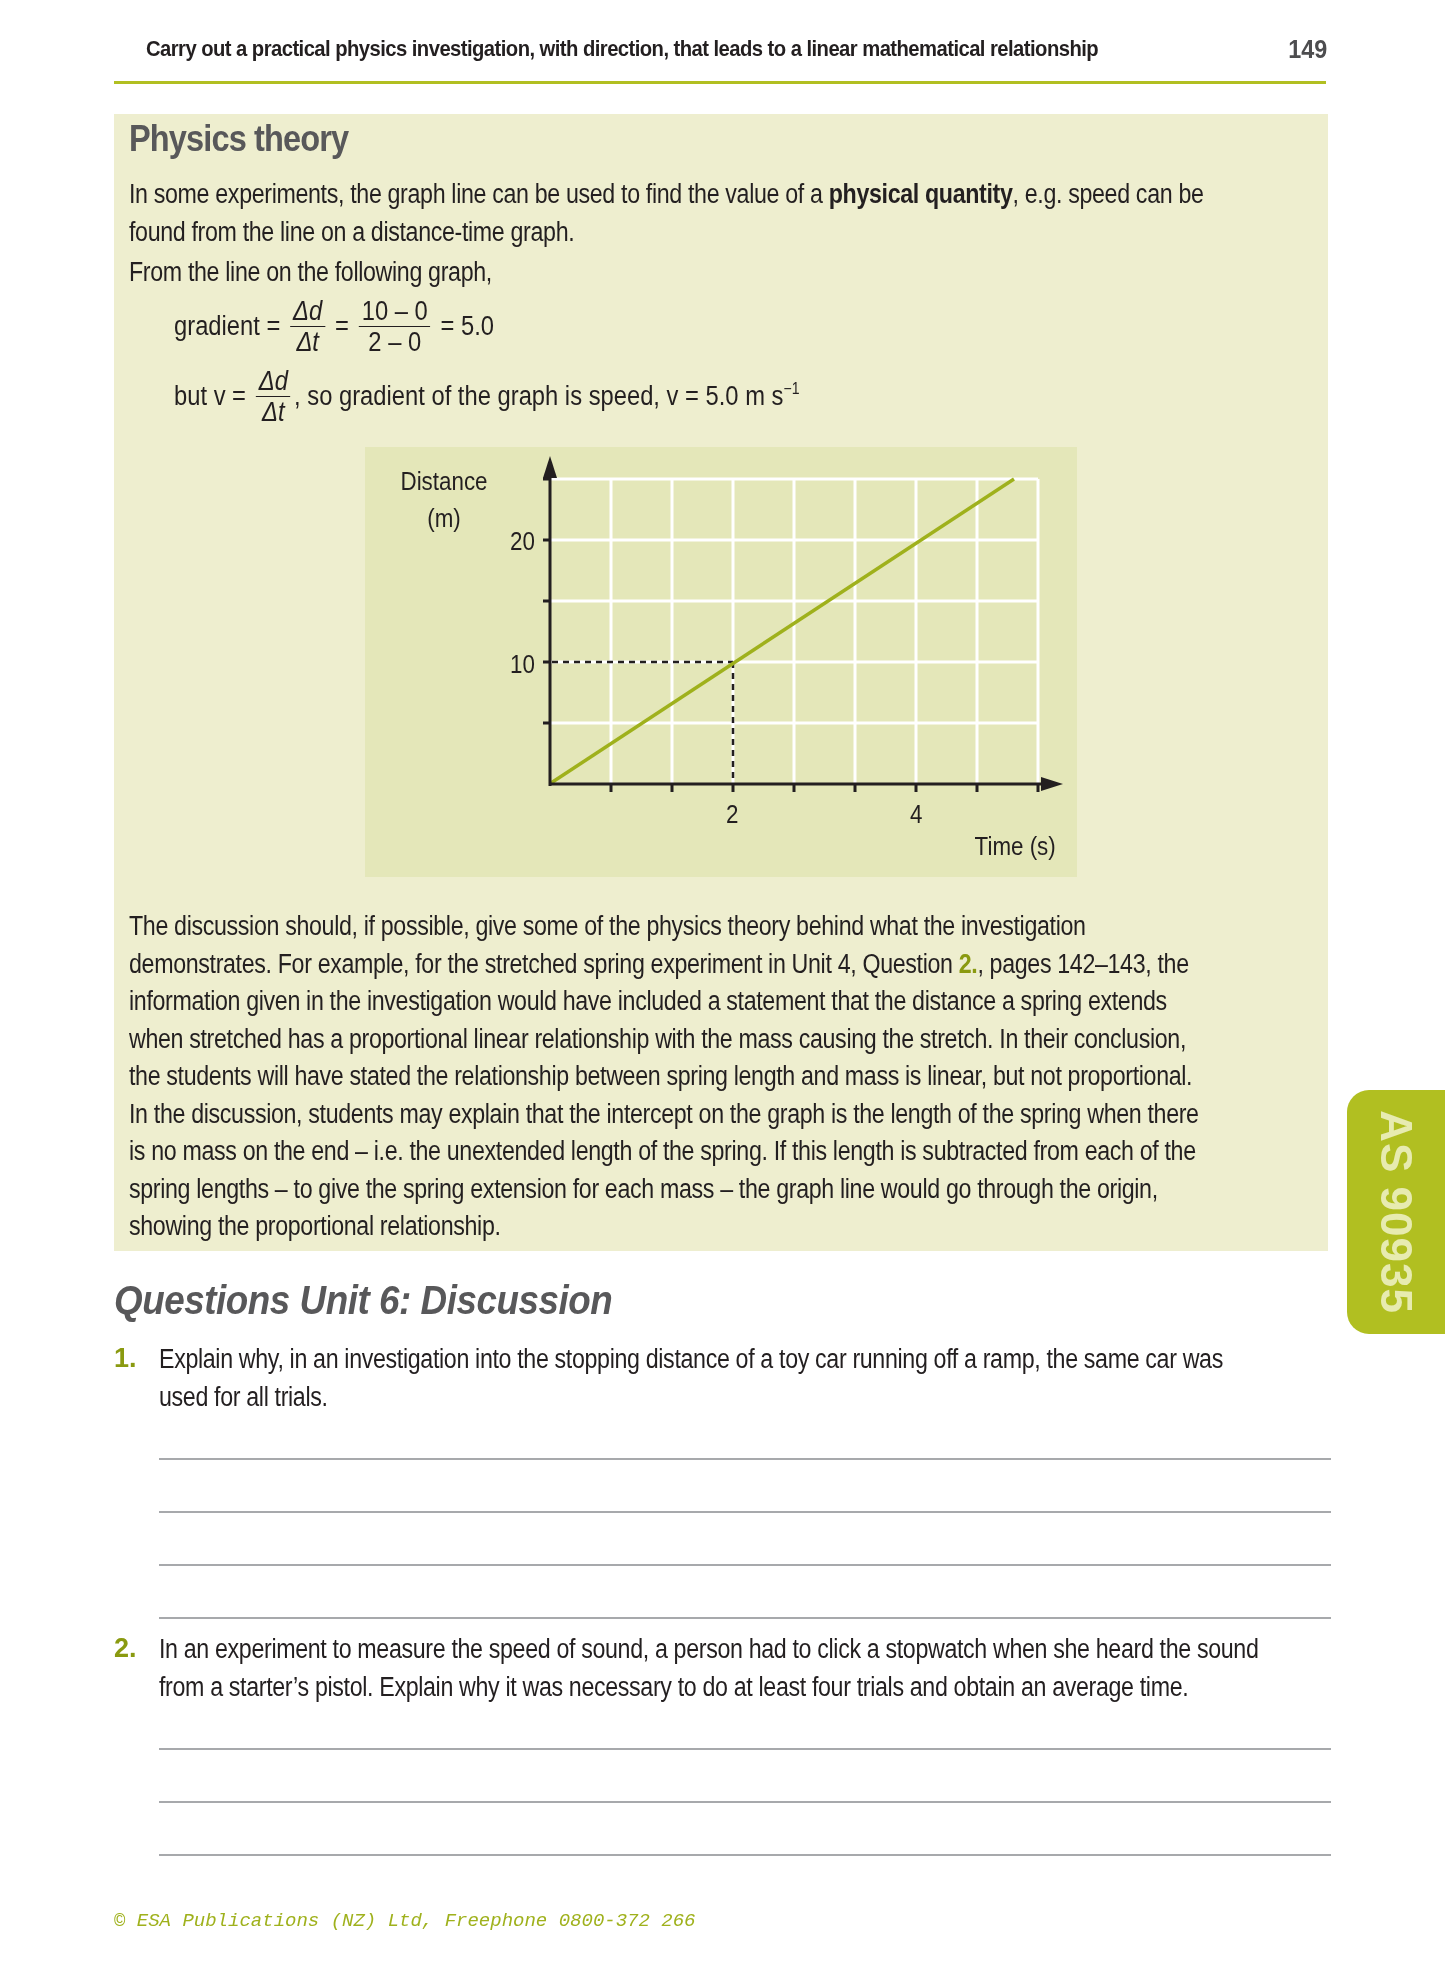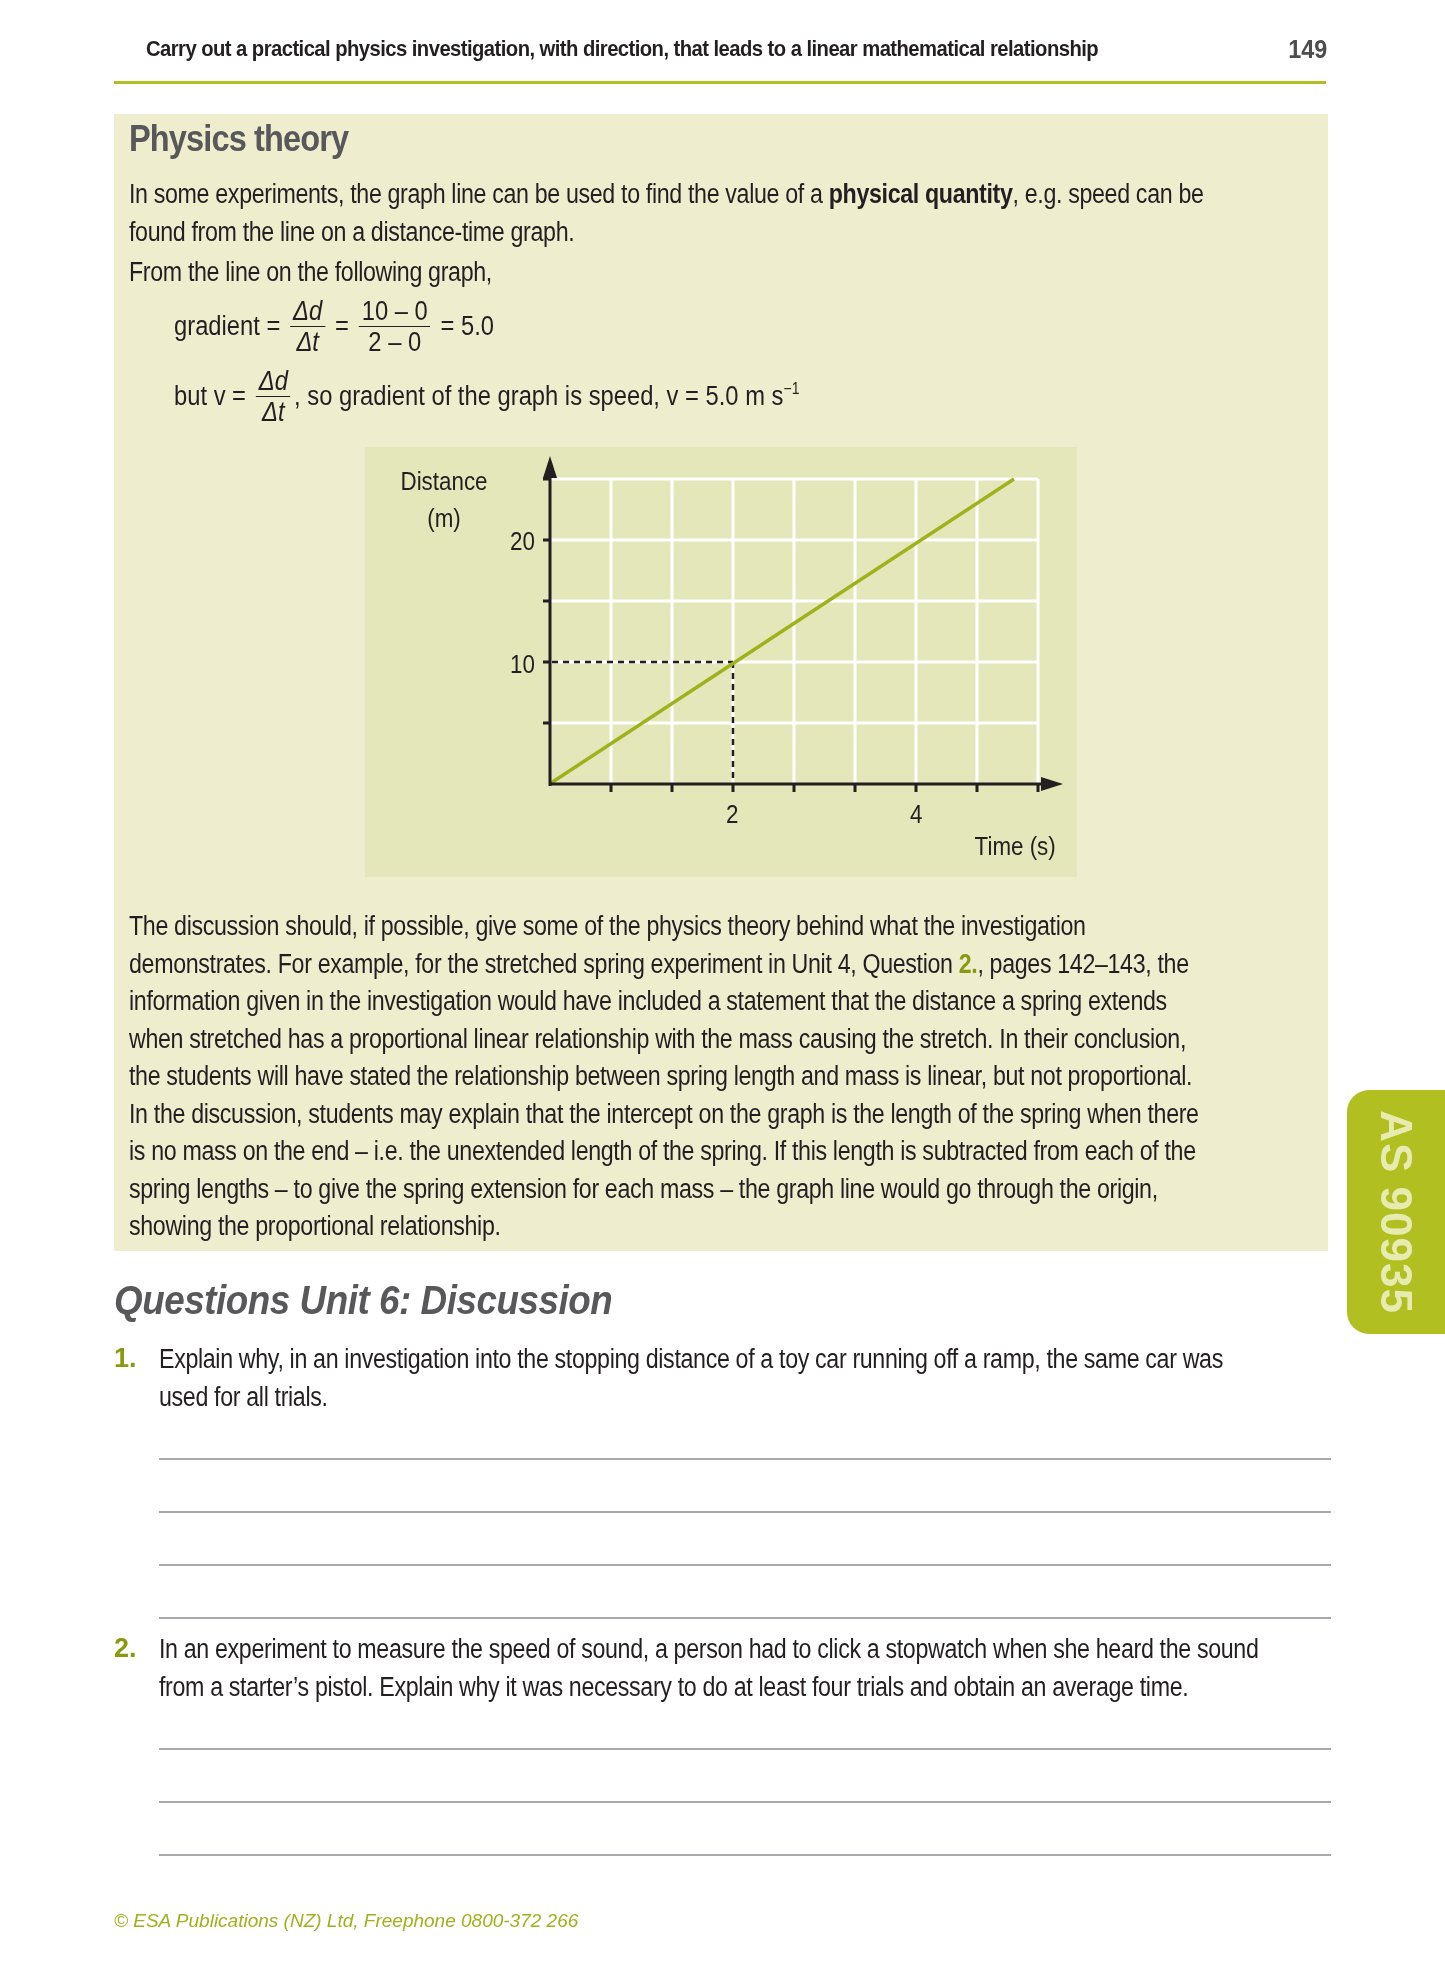--- a/index.html
+++ b/index.html
@@ -32,21 +32,21 @@
   
   .side-tab{left:1347px;top:1090px;width:98px;height:244px;background:#b1bf21;border-radius:22px 0 0 22px;}
   .side-tab-text{left:1347px;top:1090px;width:98px;height:244px;display:flex;align-items:center;justify-content:center;}
   .side-tab-text span{display:block;transform:rotate(90deg);color:#e7ebb0;font-size:44px;font-weight:bold;
      white-space:nowrap;letter-spacing:1px;}
   
   .q-title{left:114px;top:1278px;font-size:40px;font-weight:bold;font-style:italic;color:#58585a;
      letter-spacing:-0.5px;transform:scaleX(0.92);transform-origin:left top;white-space:nowrap;}
   .q-num{font-size:27px;font-weight:bold;color:#8a9a10;}
   .answer-line{left:159px;width:1172px;height:2px;background:#a7a9ac;}
-  .footer{left:114px;top:1910px;font-size:19px;font-style:italic;color:#9fb11c;white-space:nowrap;}
+  .footer{left:114px;top:1910px;font-size:19px;font-style:italic;color:#9fb11c;white-space:nowrap;font-family:Liberation Mono, monospace;}
 </style>
 </head>
 <body>
 
 <div class="abs running-head">Carry out a practical physics investigation, with direction, that leads to a linear mathematical relationship</div>
 <div class="abs page-num">149</div>
 <div class="abs head-rule"></div>
 
 <div class="abs theory-box"></div>
 <div class="abs theory-title">Physics theory</div>

